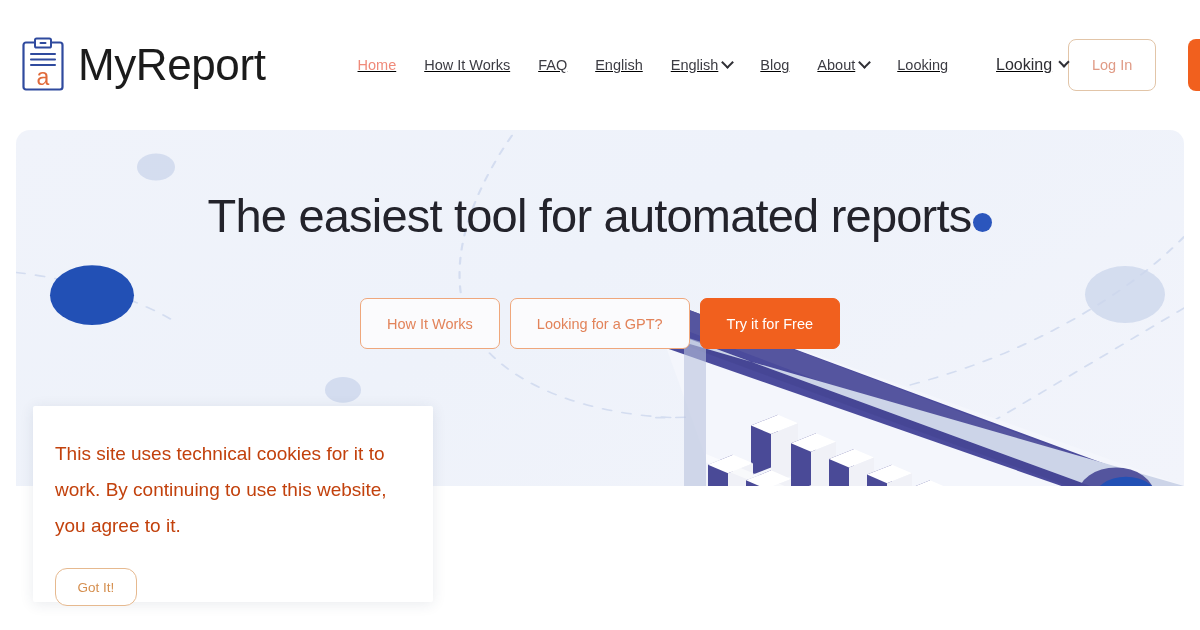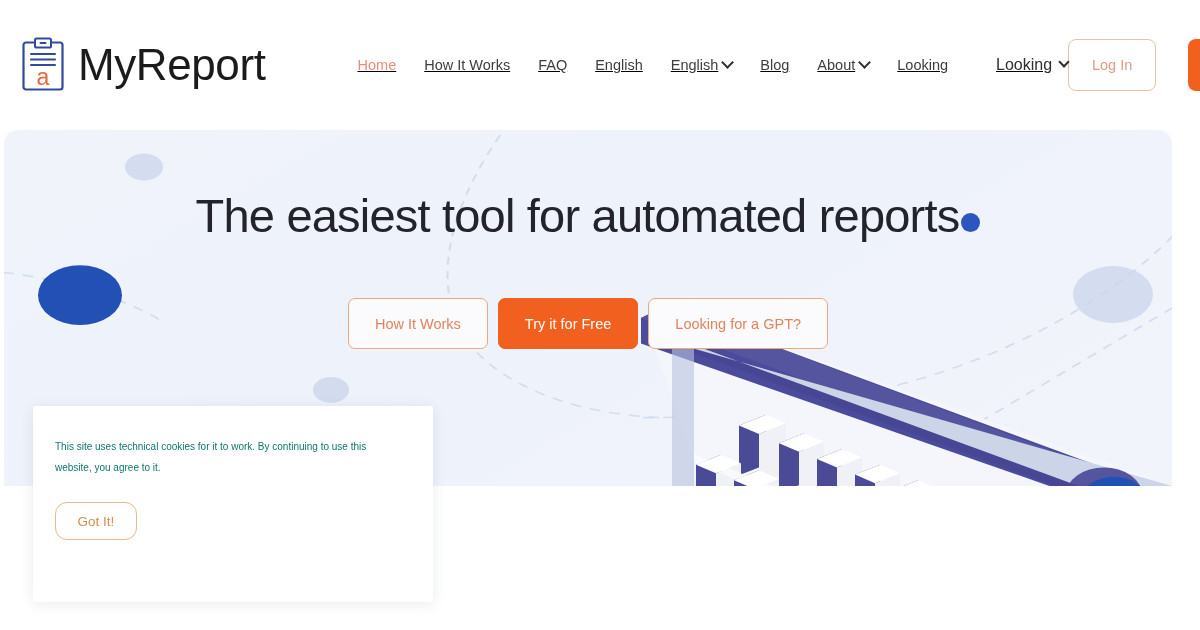--- a/index.html
+++ b/index.html
@@ -131,21 +131,21 @@
     cursor: pointer;
     white-space: nowrap;
     display: flex;
     align-items: center;
     justify-content: center;
   }
 
   
   .hero {
     position: absolute;
-    left: 4px;
+    left: 16px;
     top: 130px;
     width: 1168px;
     height: 356px;
     background: linear-gradient(150deg, #f0f3fa 0%, #eef2fa 45%, #f2f4fb 100%);
     border-radius: 14px 14px 0 0;
     overflow: hidden;
     z-index: 5;
     padding-left: 36px;
   }
 
@@ -222,23 +222,23 @@
     width: 400px;
     height: 196px;
     background: #ffffff;
     border-radius: 2px;
     box-shadow: 0 2px 14px rgba(40,55,90,0.10);
     padding: 30px 28px 0 22px;
     z-index: 25;
   }
 
   .cookie-text {
-    font-size: 10px;
-    line-height: 21px;
-    color: #0f766e;
+    font-size: 19px;
+    line-height: 36px;
+    color: #c2410c;
   }
 
   .cookie-btn {
     margin-top: 24px;
     width: 82px;
     height: 38px;
     border: 1px solid #e6b98f;
     border-radius: 12px;
     background: #ffffff;
     color: #d58f4f;
@@ -400,22 +400,22 @@
       <circle cx="1100" cy="512" r="38" fill="#4a4a97" opacity="0.92"></circle>
       <circle cx="1110" cy="520" r="33" fill="#2250b5"></circle>
     </svg>
 
     <h1 class="hero-title">
       <span>The easiest tool for automated reports</span><span class="title-dot"></span>
     </h1>
 
     <div class="hero-ctas">
       <button class="cta cta-outline">How It Works</button>
+      <button class="cta cta-outline">Looking for a GPT?</button>
       <button class="cta cta-solid">Try it for Free</button>
-      <button class="cta cta-outline">Looking for a GPT?</button>
     </div>
   </section>
 
   <div class="cookie">
     <p class="cookie-text">This site uses technical cookies for it to work. By continuing to use this website, you agree to it.</p>
     <button class="cookie-btn">Got It!</button>
   </div>
 
 </div>
 

